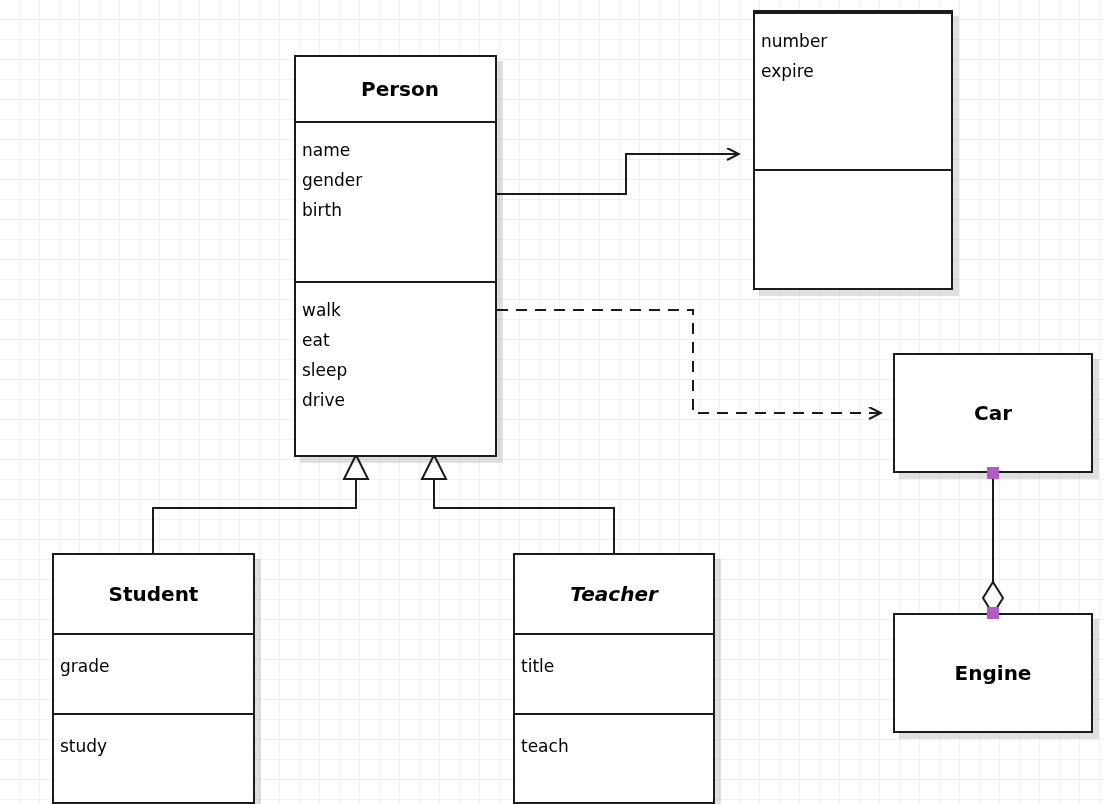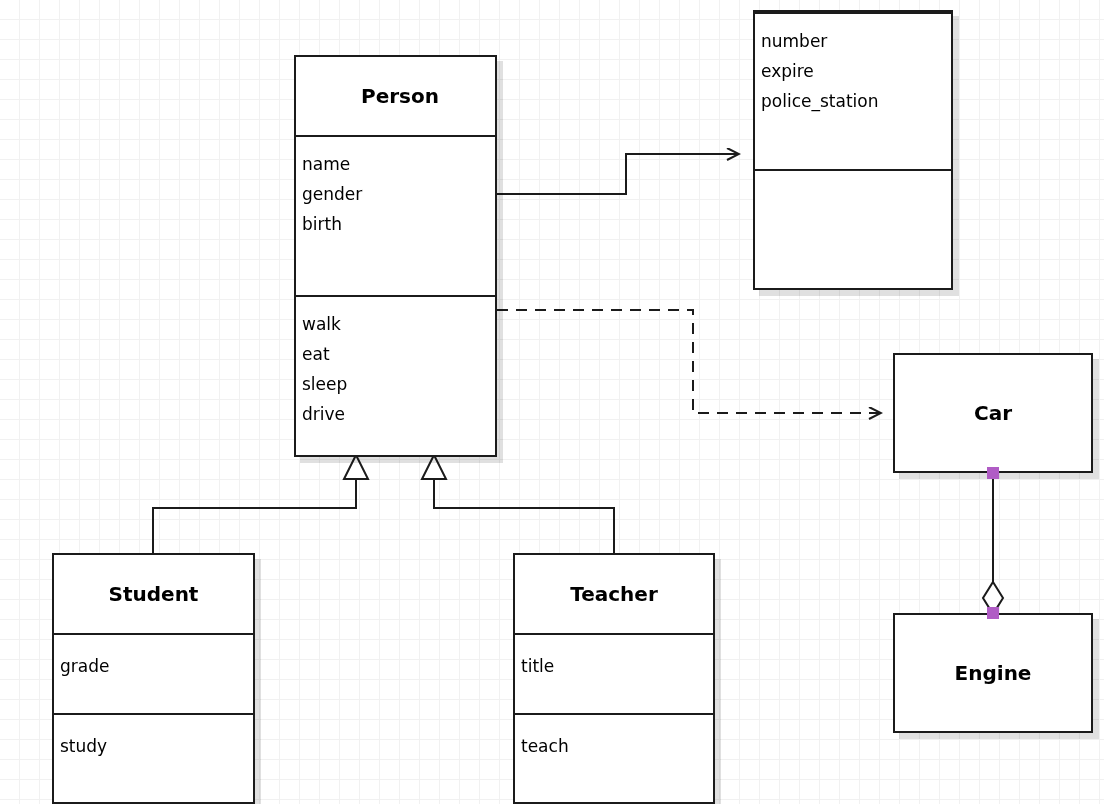--- a/index.html
+++ b/index.html
@@ -95,39 +95,38 @@
     <g>
       <path d="M 993,473 L 993,582" fill="none" stroke="#1b1b1b" stroke-width="2"></path>
       <polygon points="993,582 1003,598 993,614 983,598" fill="#ffffff" stroke="#1b1b1b" stroke-width="2"></polygon>
     </g>
   </svg>
 
   <div class="handle" style="left:987px;top:467px;"></div>
   <div class="handle" style="left:987px;top:607px;"></div>
 
   <div class="uml-class" style="left:294px;top:55px;width:203px;height:402px;">
-    <div class="cls-title" style="height:78px;padding-left:9px;">Person</div>
+    <div class="cls-title" style="height:64px;padding-left:9px;">Person</div>
     <div class="cls-compartment" style="height:160px;">
       <div class="member">name</div>
       <div class="member">gender</div>
       <div class="member">birth</div>
     </div>
     <div class="cls-compartment" style="height:164px;">
       <div class="member">walk</div>
       <div class="member">eat</div>
       <div class="member">sleep</div>
       <div class="member">drive</div>
     </div>
   </div>
 
   <div class="uml-class" style="left:753px;top:10px;width:200px;height:280px;">
     <div class="cls-compartment" style="height:157px;">
       <div class="member">number</div>
       <div class="member">expire</div>
-      <div class="member">police_station</div>
     </div>
     <div class="cls-compartment" style="height:45px;"></div>
   </div>
 
   <div class="uml-class only-title" style="left:893px;top:353px;width:200px;height:120px;">
     <div class="cls-title" style="width:100%;height:100%;">Car</div>
   </div>
 
   <div class="uml-class" style="left:52px;top:553px;width:203px;height:251px;">
     <div class="cls-title" style="height:78px;">Student</div>
@@ -137,21 +136,21 @@
     <div class="cls-compartment tight" style="height:93px;">
       <div class="member">study</div>
     </div>
   </div>
 
   <div class="uml-class only-title" style="left:893px;top:613px;width:200px;height:120px;">
     <div class="cls-title" style="width:100%;height:100%;">Engine</div>
   </div>
 
   <div class="uml-class" style="left:513px;top:553px;width:202px;height:251px;">
-    <div class="cls-title" style="height:78px;">Teacher</div>
+    <div class="cls-title" style="height:78px;font-style:italic;">Teacher</div>
     <div class="cls-compartment tight" style="height:80px;">
       <div class="member">title</div>
     </div>
     <div class="cls-compartment tight" style="height:93px;">
       <div class="member">teach</div>
     </div>
   </div>
 
 </div>
 

